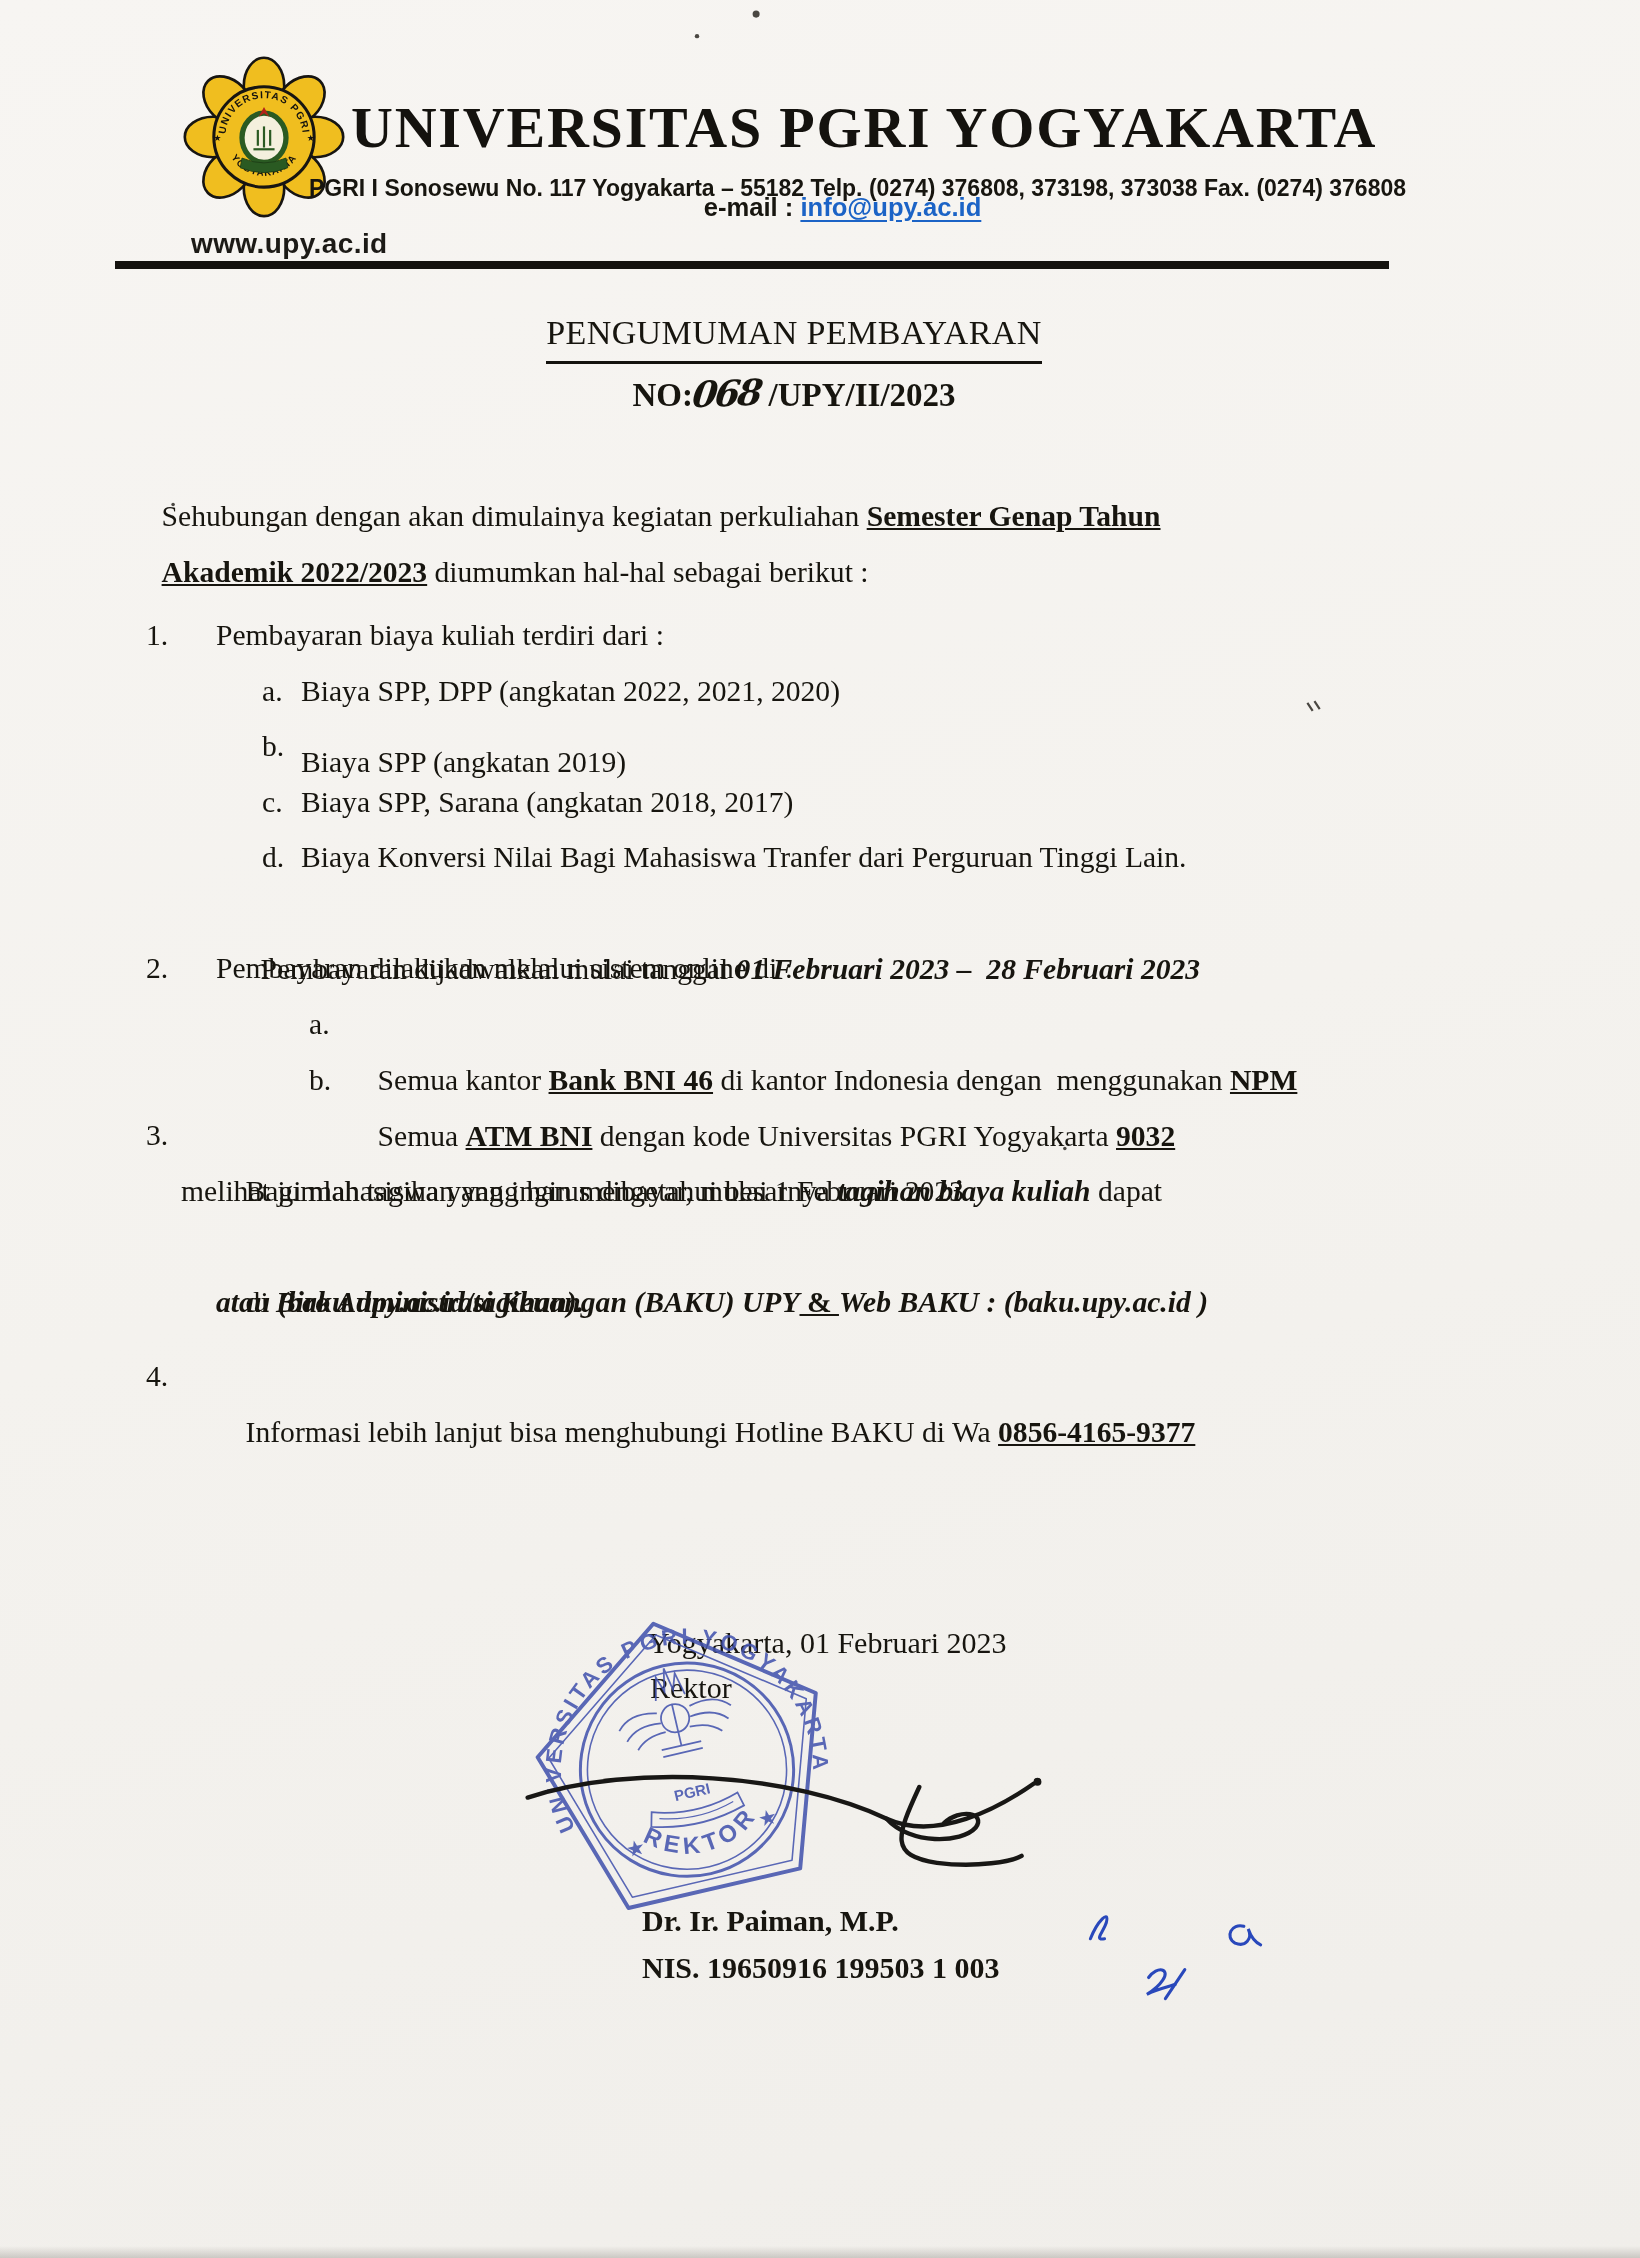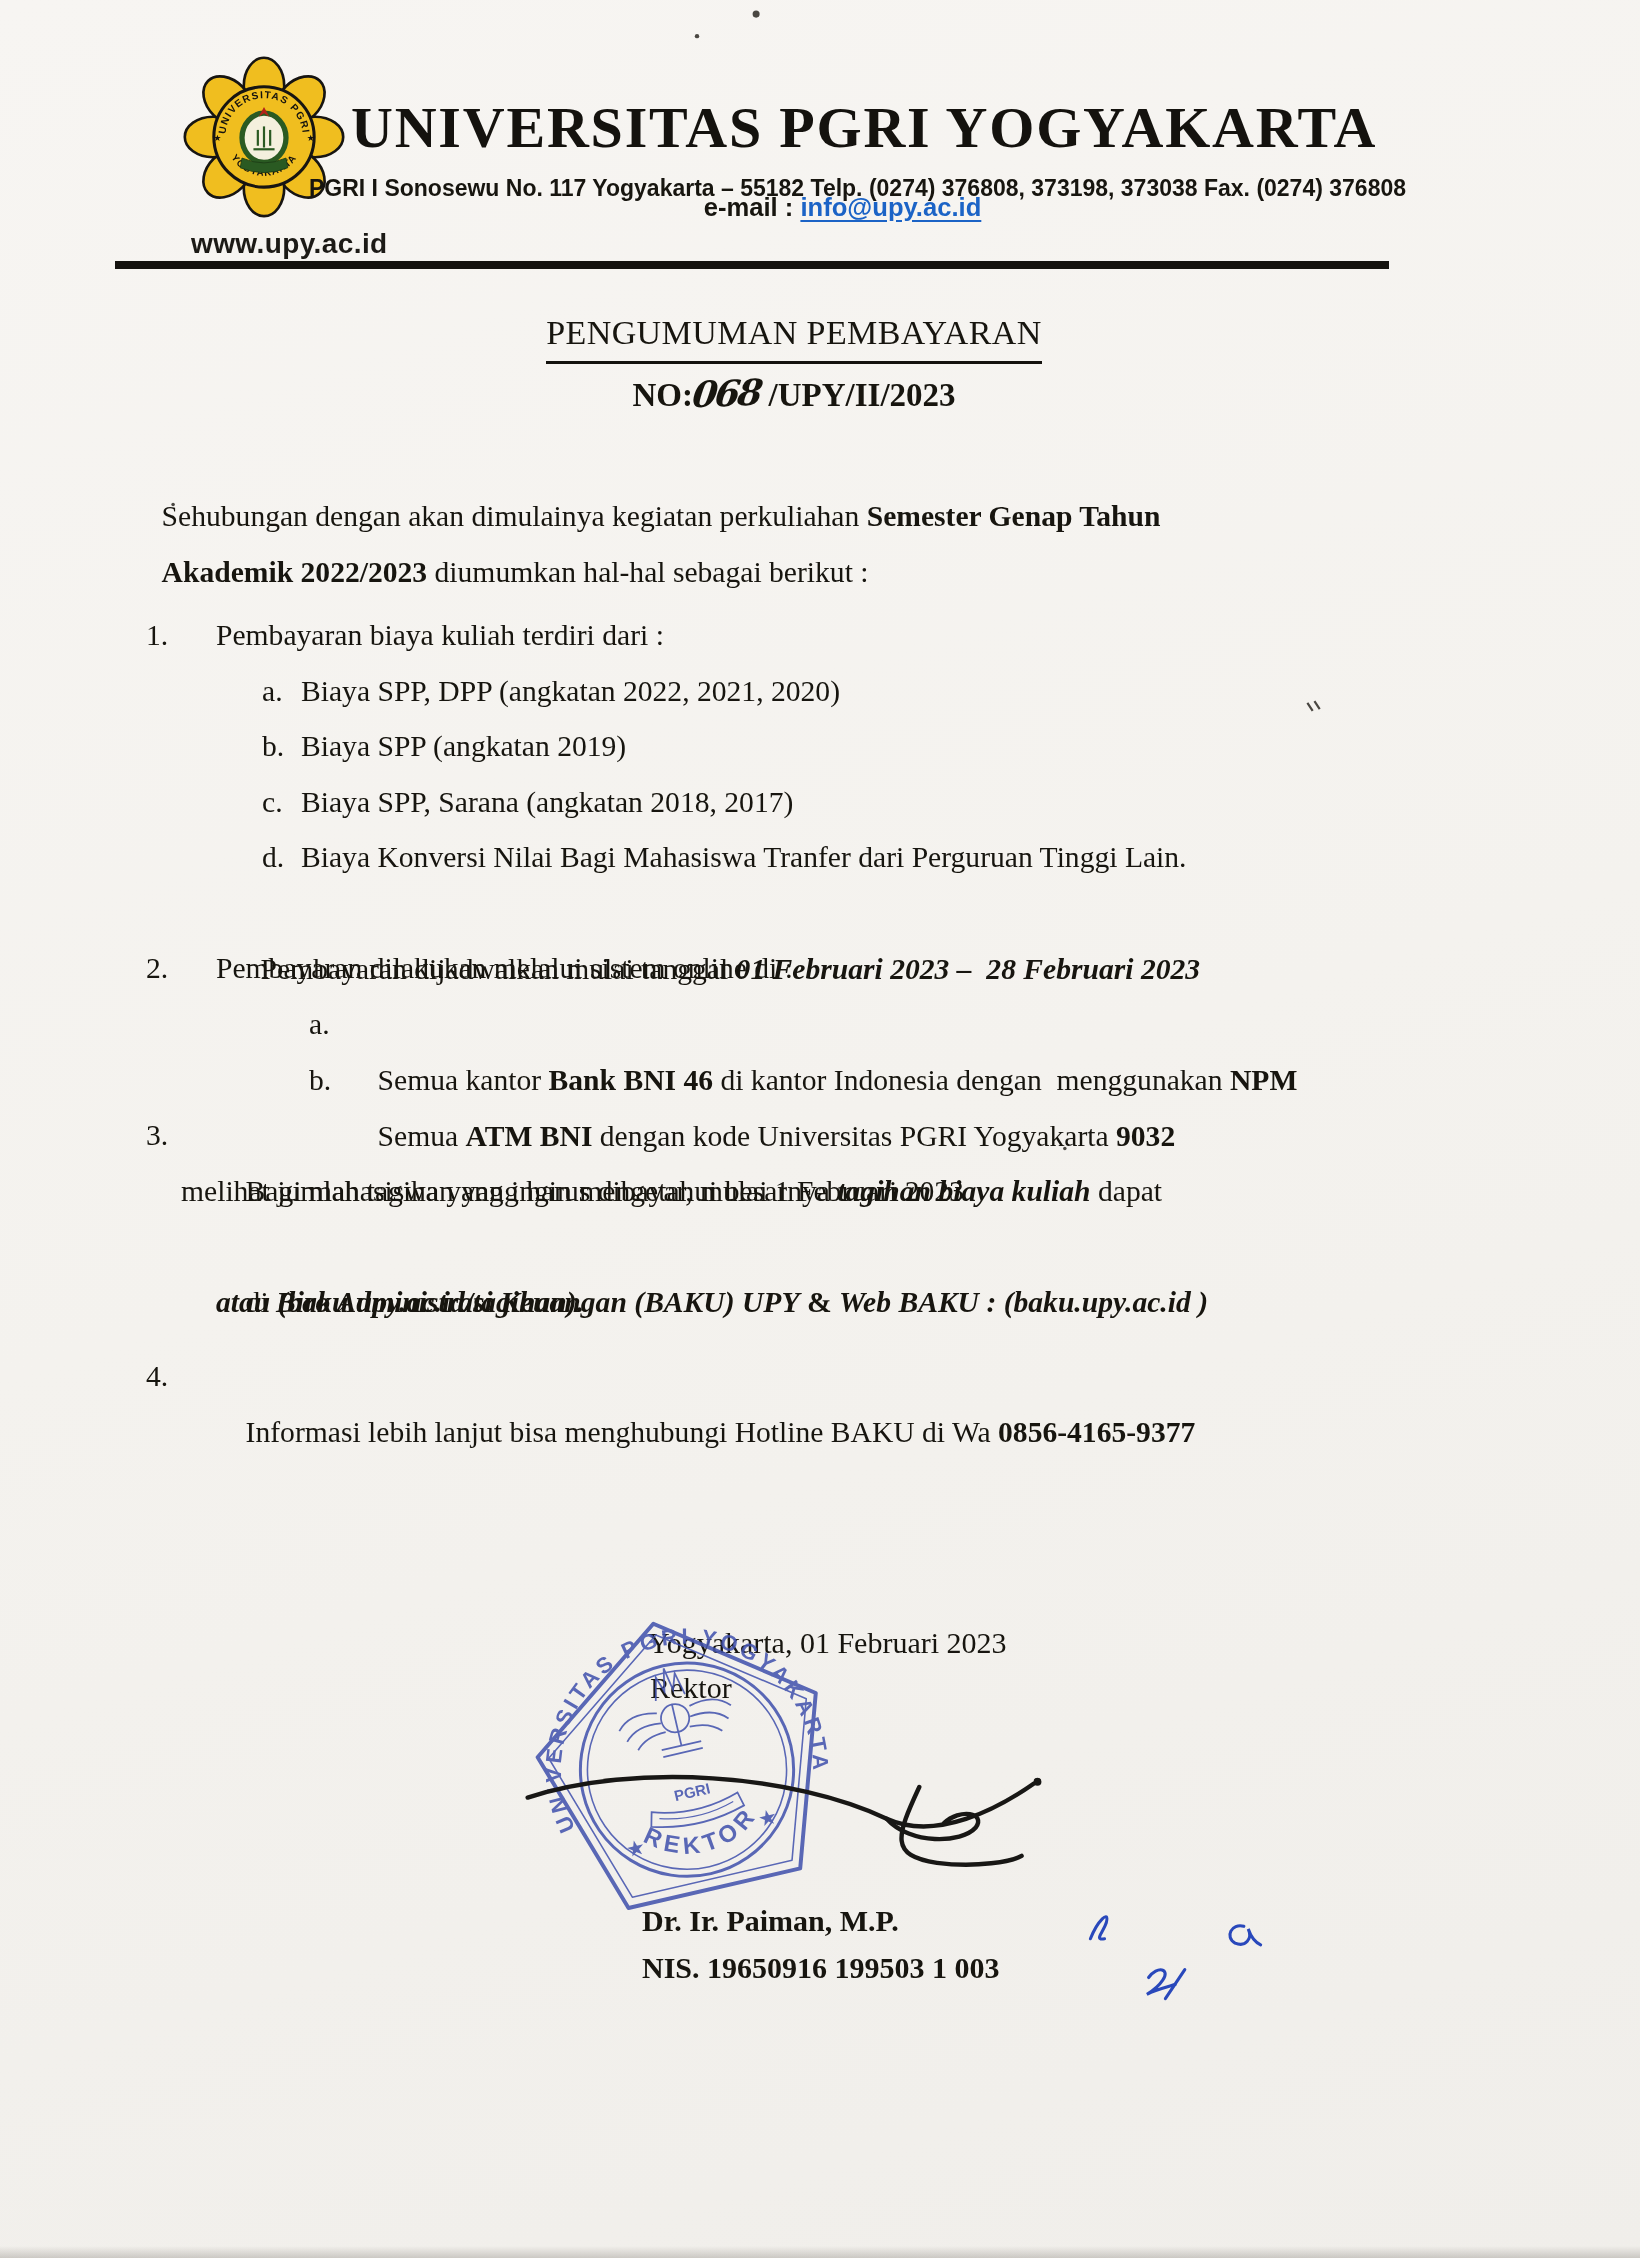--- a/index.html
+++ b/index.html
@@ -24,21 +24,21 @@
   .rule { left:115px; top:261px; width:1274px; height:8px; background:#14120e; }
   
   .title-wrap { left:459px; top:314px; width:670px; text-align:center; }
   .title-head { display:inline-block; font-weight:normal; font-size:34px; letter-spacing:0.4px;
                 border-bottom:3.5px solid #14120e; padding-bottom:9px; }
   .title-no { font-weight:bold; font-size:33px; margin-top:8px; }
   .hand { font-family:"DejaVu Serif",serif; font-style:italic; font-weight:600; font-size:36px;
           display:inline-block; transform:skewX(-9deg) rotate(-2deg); letter-spacing:-2.6px; }
   
   .body-text { font-size:29.6px; line-height:56px; white-space:pre-wrap; }
-  .b { font-weight:bold; }
+  .b { font-weight:bold;text-decoration:underline; }
   .bi { font-weight:bold; font-style:italic; }
   
   .sig { font-size:30px; }
   .sigb { font-size:30px; font-weight:bold; }
   .stamp-svg { opacity:.87; transform:rotate(-13deg); }
   .overlay { left:0; top:0; width:1641px; height:2258px; pointer-events:none; }
 </style>
 </head>
 <body>
 
@@ -106,21 +106,21 @@
     <span class="b">Akademik 2022/2023</span><span> diumumkan hal-hal sebagai berikut :</span>
   </div>
 
   <div class="abs body-text" style="left:146px; top:607px;">1.</div>
   <div class="abs body-text" style="left:216px; top:607px;">Pembayaran biaya kuliah terdiri dari :</div>
 
   <div class="abs body-text" style="left:262px; top:663px;">a.</div>
   <div class="abs body-text" style="left:301px; top:663px;">Biaya SPP, DPP (angkatan 2022, 2021, 2020)</div>
 
   <div class="abs body-text" style="left:262px; top:718px;">b.</div>
-  <div class="abs body-text" style="left:301px; top:718px;">Biaya SPP (angkatan 2019)</div>
+  <div class="abs body-text" style="left:301px; top:734px;">Biaya SPP (angkatan 2019)</div>
 
   <div class="abs body-text" style="left:262px; top:774px;">c.</div>
   <div class="abs body-text" style="left:301px; top:774px;">Biaya SPP, Sarana (angkatan 2018, 2017)</div>
 
   <div class="abs body-text" style="left:262px; top:829px;">d.</div>
   <div class="abs body-text" style="left:301px; top:829px;">Biaya Konversi Nilai Bagi Mahasiswa Tranfer dari Perguruan Tinggi Lain.</div>
 
   <div class="abs body-text" style="left:231px; top:885px;">
     <span>Pembayaran dijadwalkan mulai tanggal </span><span class="bi">01 Februari 2023 –  28 Februari 2023</span>
   </div>

